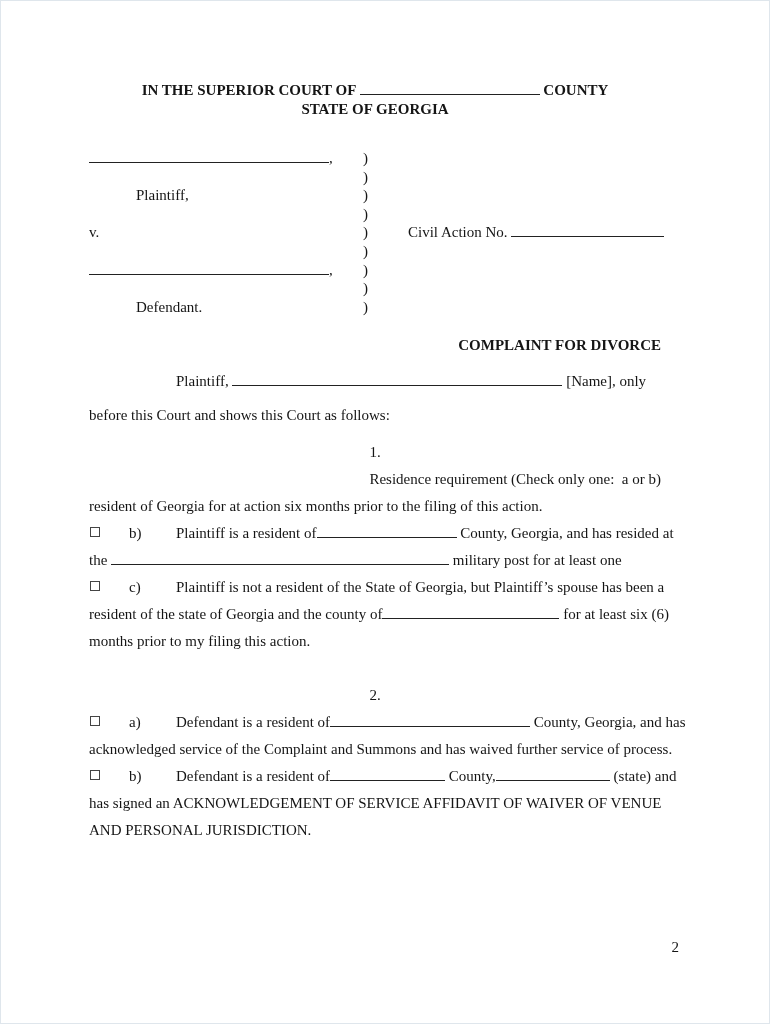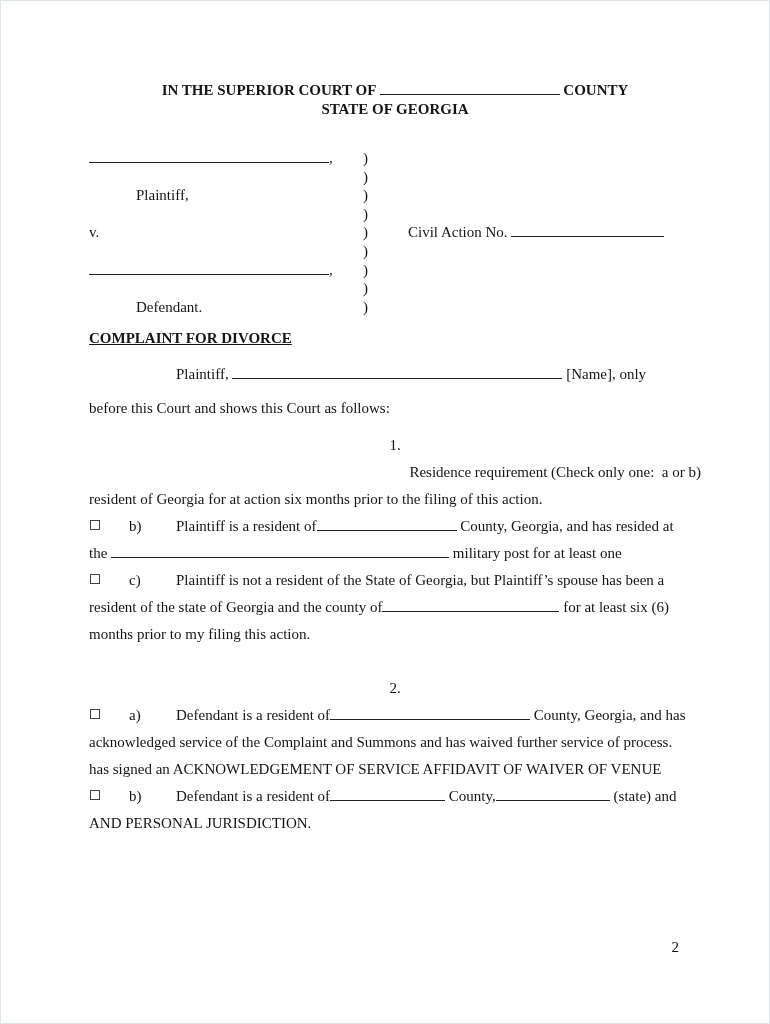--- a/index.html
+++ b/index.html
@@ -5,36 +5,36 @@
   html,body{margin:0;padding:0;}
   body{
     width:770px;height:1024px;
     background:#ffffff;
     border:1px solid #dfe6ec;
     box-sizing:border-box;
     font-family:"Liberation Serif","DejaVu Serif",serif;
     font-size:15px;color:#151515;
     position:relative;overflow:hidden;
   }
-  .page{position:absolute;top:0;left:0;right:0;bottom:0;padding:80px 68px 0 88px;box-sizing:border-box;}
+  .page{position:absolute;top:0;left:0;right:0;bottom:0;padding:80px 108px 0 88px;box-sizing:border-box;}
   .pre{white-space:pre;}
 
   
   .court-header{text-align:center;font-weight:bold;line-height:19px;}
   .blank{display:inline-block;border-bottom:1px solid #222;height:13px;vertical-align:baseline;}
 
   
   .caption{display:grid;grid-template-columns:274px 20px auto;margin-top:30px;}
   .cap-row{height:18.6px;line-height:18.6px;white-space:pre;}
   .cap-indent{padding-left:47px;}
   .cap-right{padding-left:25px;}
   .cap-spacer{height:74.4px;}
 
   
-  .doc-title{margin-top:13px;text-align:left;font-weight:bold;line-height:19px;text-decoration:underline;}
+  .doc-title{margin-top:20px;text-align:right;font-weight:bold;line-height:19px;}
 
   
   .intro{margin-top:9px;line-height:34px;}
   .intro .line1{padding-left:87px;}
 
   
   .sec-number{margin-top:7px;text-align:center;line-height:27px;}
   .sec-number.s2{margin-top:27px;}
   .sec-heading{text-align:right;font-weight:normal;line-height:27px;}
   .item .line{line-height:27px;white-space:pre;}
@@ -107,21 +107,21 @@
       </div>
   </div>
 
   <div class="section">
     <div class="sec-number s2">2.</div>
     <div class="item">
         <div class="line"><span class="cbcell"><span class="checkbox"></span></span><span class="ltrcell">a)</span><span class="txt">Defendant is a resident of</span><span class="blank" style="width: 200px;"></span><span class="txt"> County, Georgia, and has</span></div>
         <div class="line"><span class="txt">acknowledged service of the Complaint and Summons and has waived further service of process.</span></div>
       </div>
     <div class="item">
+        <div class="line"><span class="cbcell"><span class="checkbox"></span></span><span class="ltrcell">b)</span><span class="txt">Defendant is a resident of</span><span class="blank" style="width: 115px;"></span><span class="txt"> County,</span><span class="blank" style="width: 114px;"></span><span class="txt"> (state) and</span></div>
         <div class="line"><span class="txt">has signed an ACKNOWLEDGEMENT OF SERVICE AFFIDAVIT OF WAIVER OF VENUE</span></div>
-        <div class="line"><span class="cbcell"><span class="checkbox"></span></span><span class="ltrcell">b)</span><span class="txt">Defendant is a resident of</span><span class="blank" style="width: 115px;"></span><span class="txt"> County,</span><span class="blank" style="width: 114px;"></span><span class="txt"> (state) and</span></div>
         <div class="line"><span class="txt">AND PERSONAL JURISDICTION.</span></div>
       </div>
   </div>
 
   <div class="page-number">2</div>
 
 </div>
 
 </body></html>

